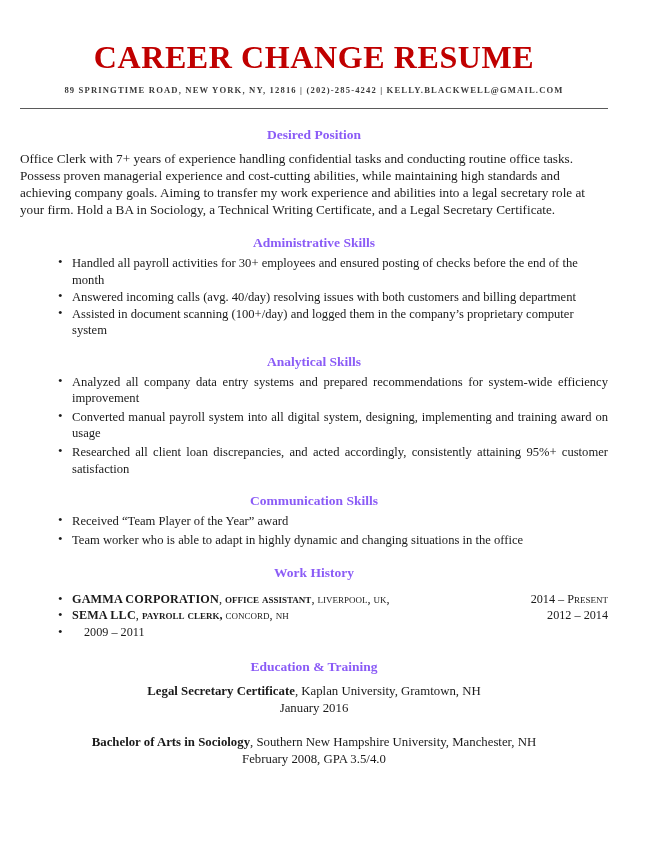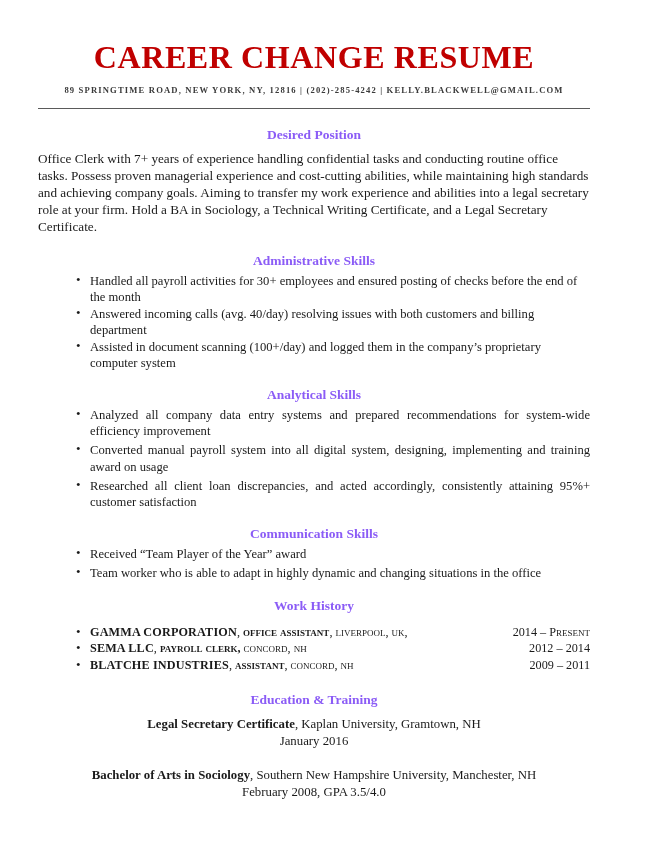--- a/index.html
+++ b/index.html
@@ -11,21 +11,21 @@
     width: 650px;
     height: 841px;
     font-family: "Liberation Serif", "DejaVu Serif", serif;
     color: #1a1a1a;
     overflow: hidden;
   }
   .page {
     width: 628px;
     height: 841px;
     box-sizing: border-box;
-    padding: 0 38px;
+    padding: 0 20px;
     position: relative;
   }
 
   
   .doc-title {
     text-align: center;
     color: #c00000;
     font-weight: bold;
     font-size: 32px;
     letter-spacing: 0.6px;
@@ -198,21 +198,20 @@
       <span class="work-main"><span class="work-company">Gamma Corporation</span><span>, </span><span class="work-title">Office Assistant</span><span>, </span><span class="work-location">Liverpool, UK,</span></span>
       <span class="work-dates">2014 – Present</span>
     </div>
 
     <div class="work-row">
       <span class="work-main"><span class="work-company">Sema LLC</span><span>, </span><span class="work-title">Payroll Clerk,</span><span> </span><span class="work-location">Concord, NH</span></span>
       <span class="work-dates">2012 – 2014</span>
     </div>
 
     <div class="work-row">
-      <span class="work-main"><span class="work-company">Blatche Industries</span><span>, </span><span class="work-title">Assistant</span><span>, </span><span class="work-location">Concord, NH</span></span>
       <span class="work-dates">2009 – 2011</span>
     </div>
 
   </div>
 
   <h2 class="section-heading sec-education">Education &amp; Training</h2>
 
   <div class="edu-block edu-first">
     <div class="edu-line"><span class="edu-degree">Legal Secretary Certificate</span><span>, Kaplan University, Gramtown, NH</span></div>
     <div class="edu-date">January 2016</div>

